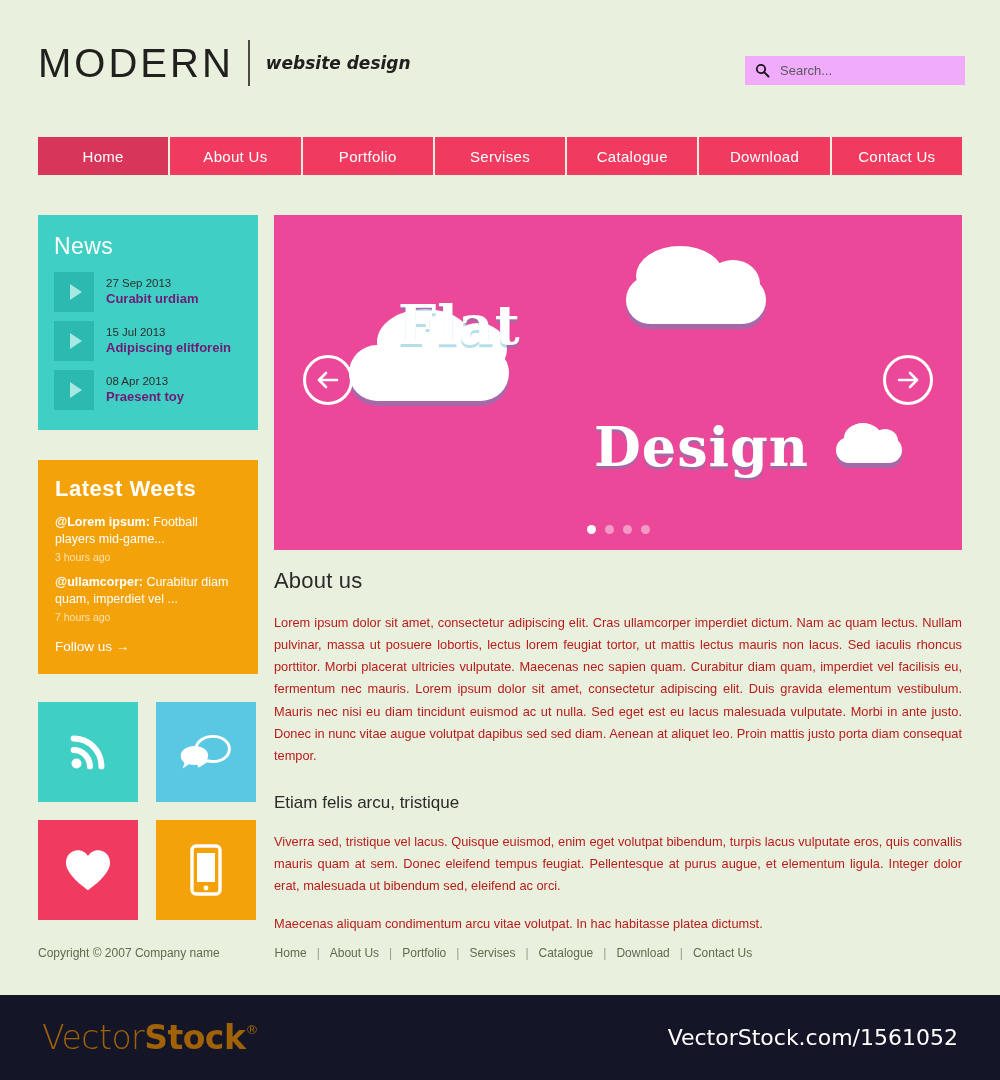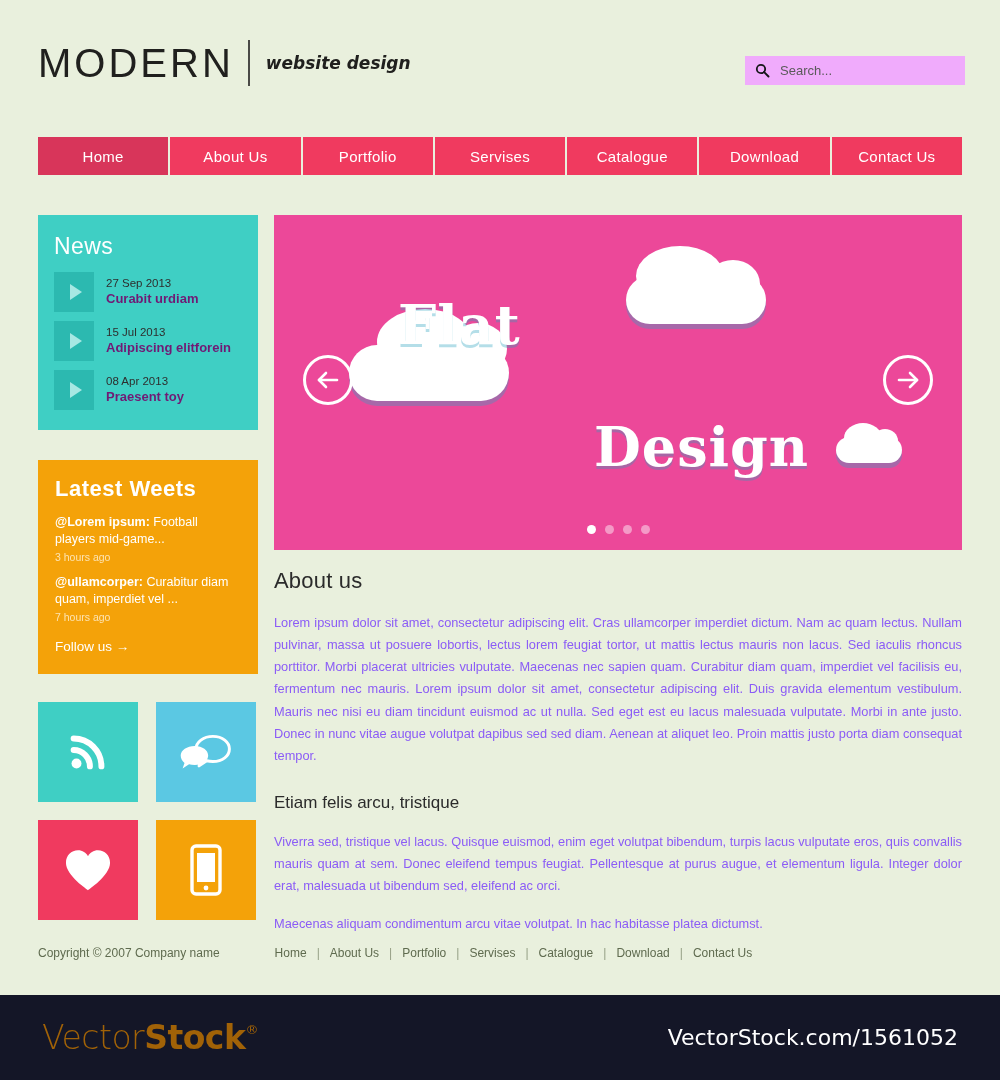--- a/index.html
+++ b/index.html
@@ -214,21 +214,21 @@
   .article { margin-top: 18px; }
   .h2 {
     font-size: 22px; color: #2b2b2b; font-weight: 400;
     letter-spacing: 0.2px; margin: 0 0 18px 0;
   }
   .h3 {
     font-size: 17px; color: #2b2b2b; font-weight: 400;
     margin: 26px 0 18px 0;
   }
   .p {
-    font-size: 12.8px; color: #8b5cf6; line-height: 1.73;
+    font-size: 12.8px; color: #b91c1c; line-height: 1.73;
     margin: 0 0 16px 0; text-align: justify;
   }
 
   
   .footer {
     position: absolute; left: 38px; top: 946px;
     width: 924px;
     display: flex; align-items: center;
   }
   .copyright { font-size: 12px; color: #5f6b4f; }

